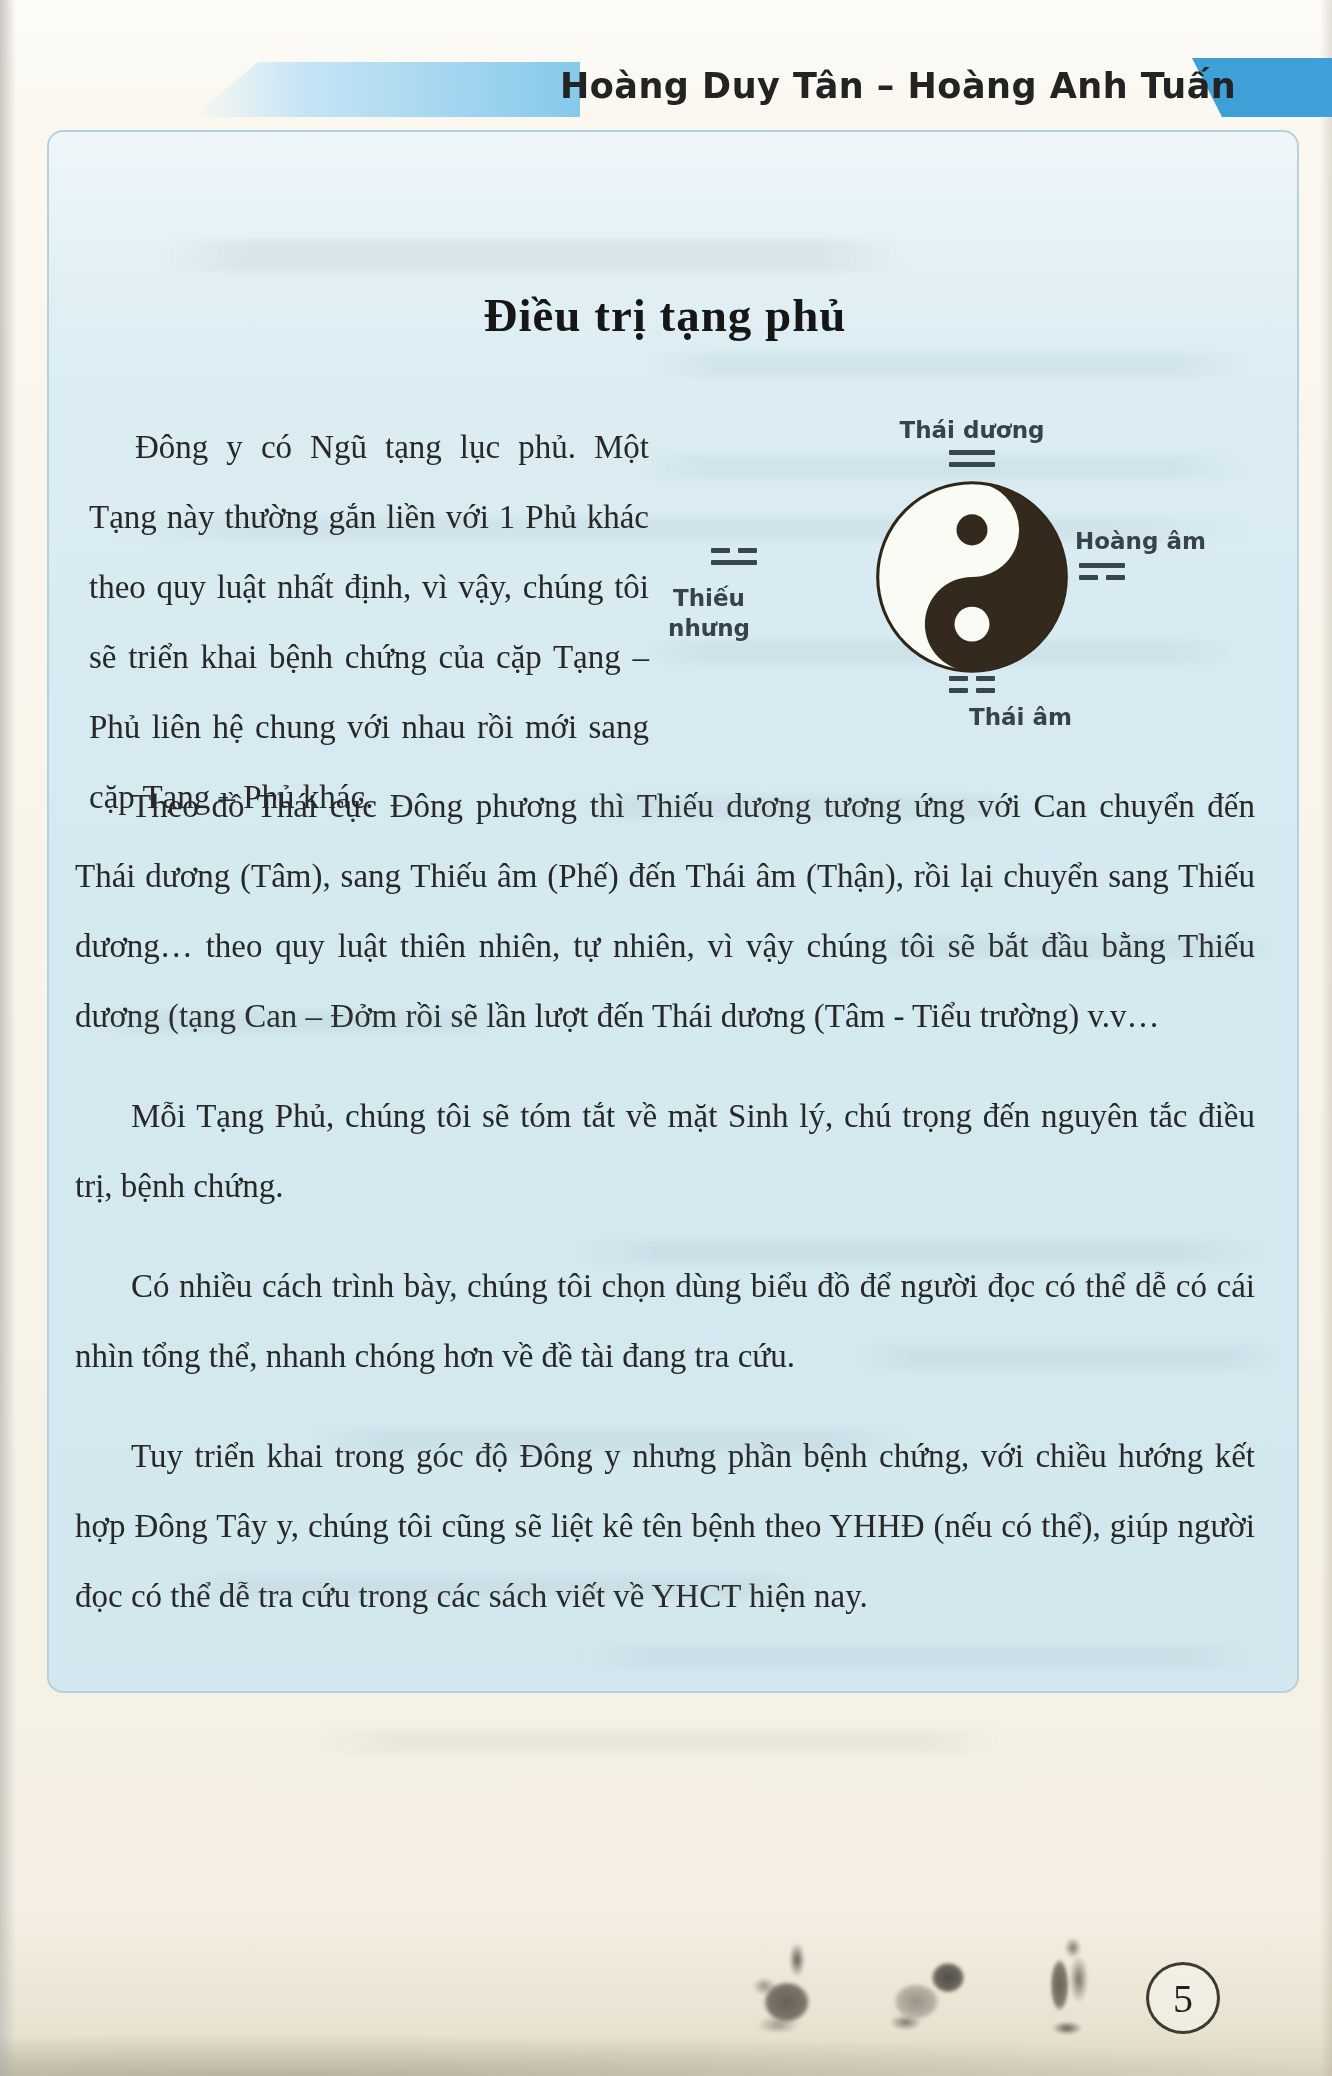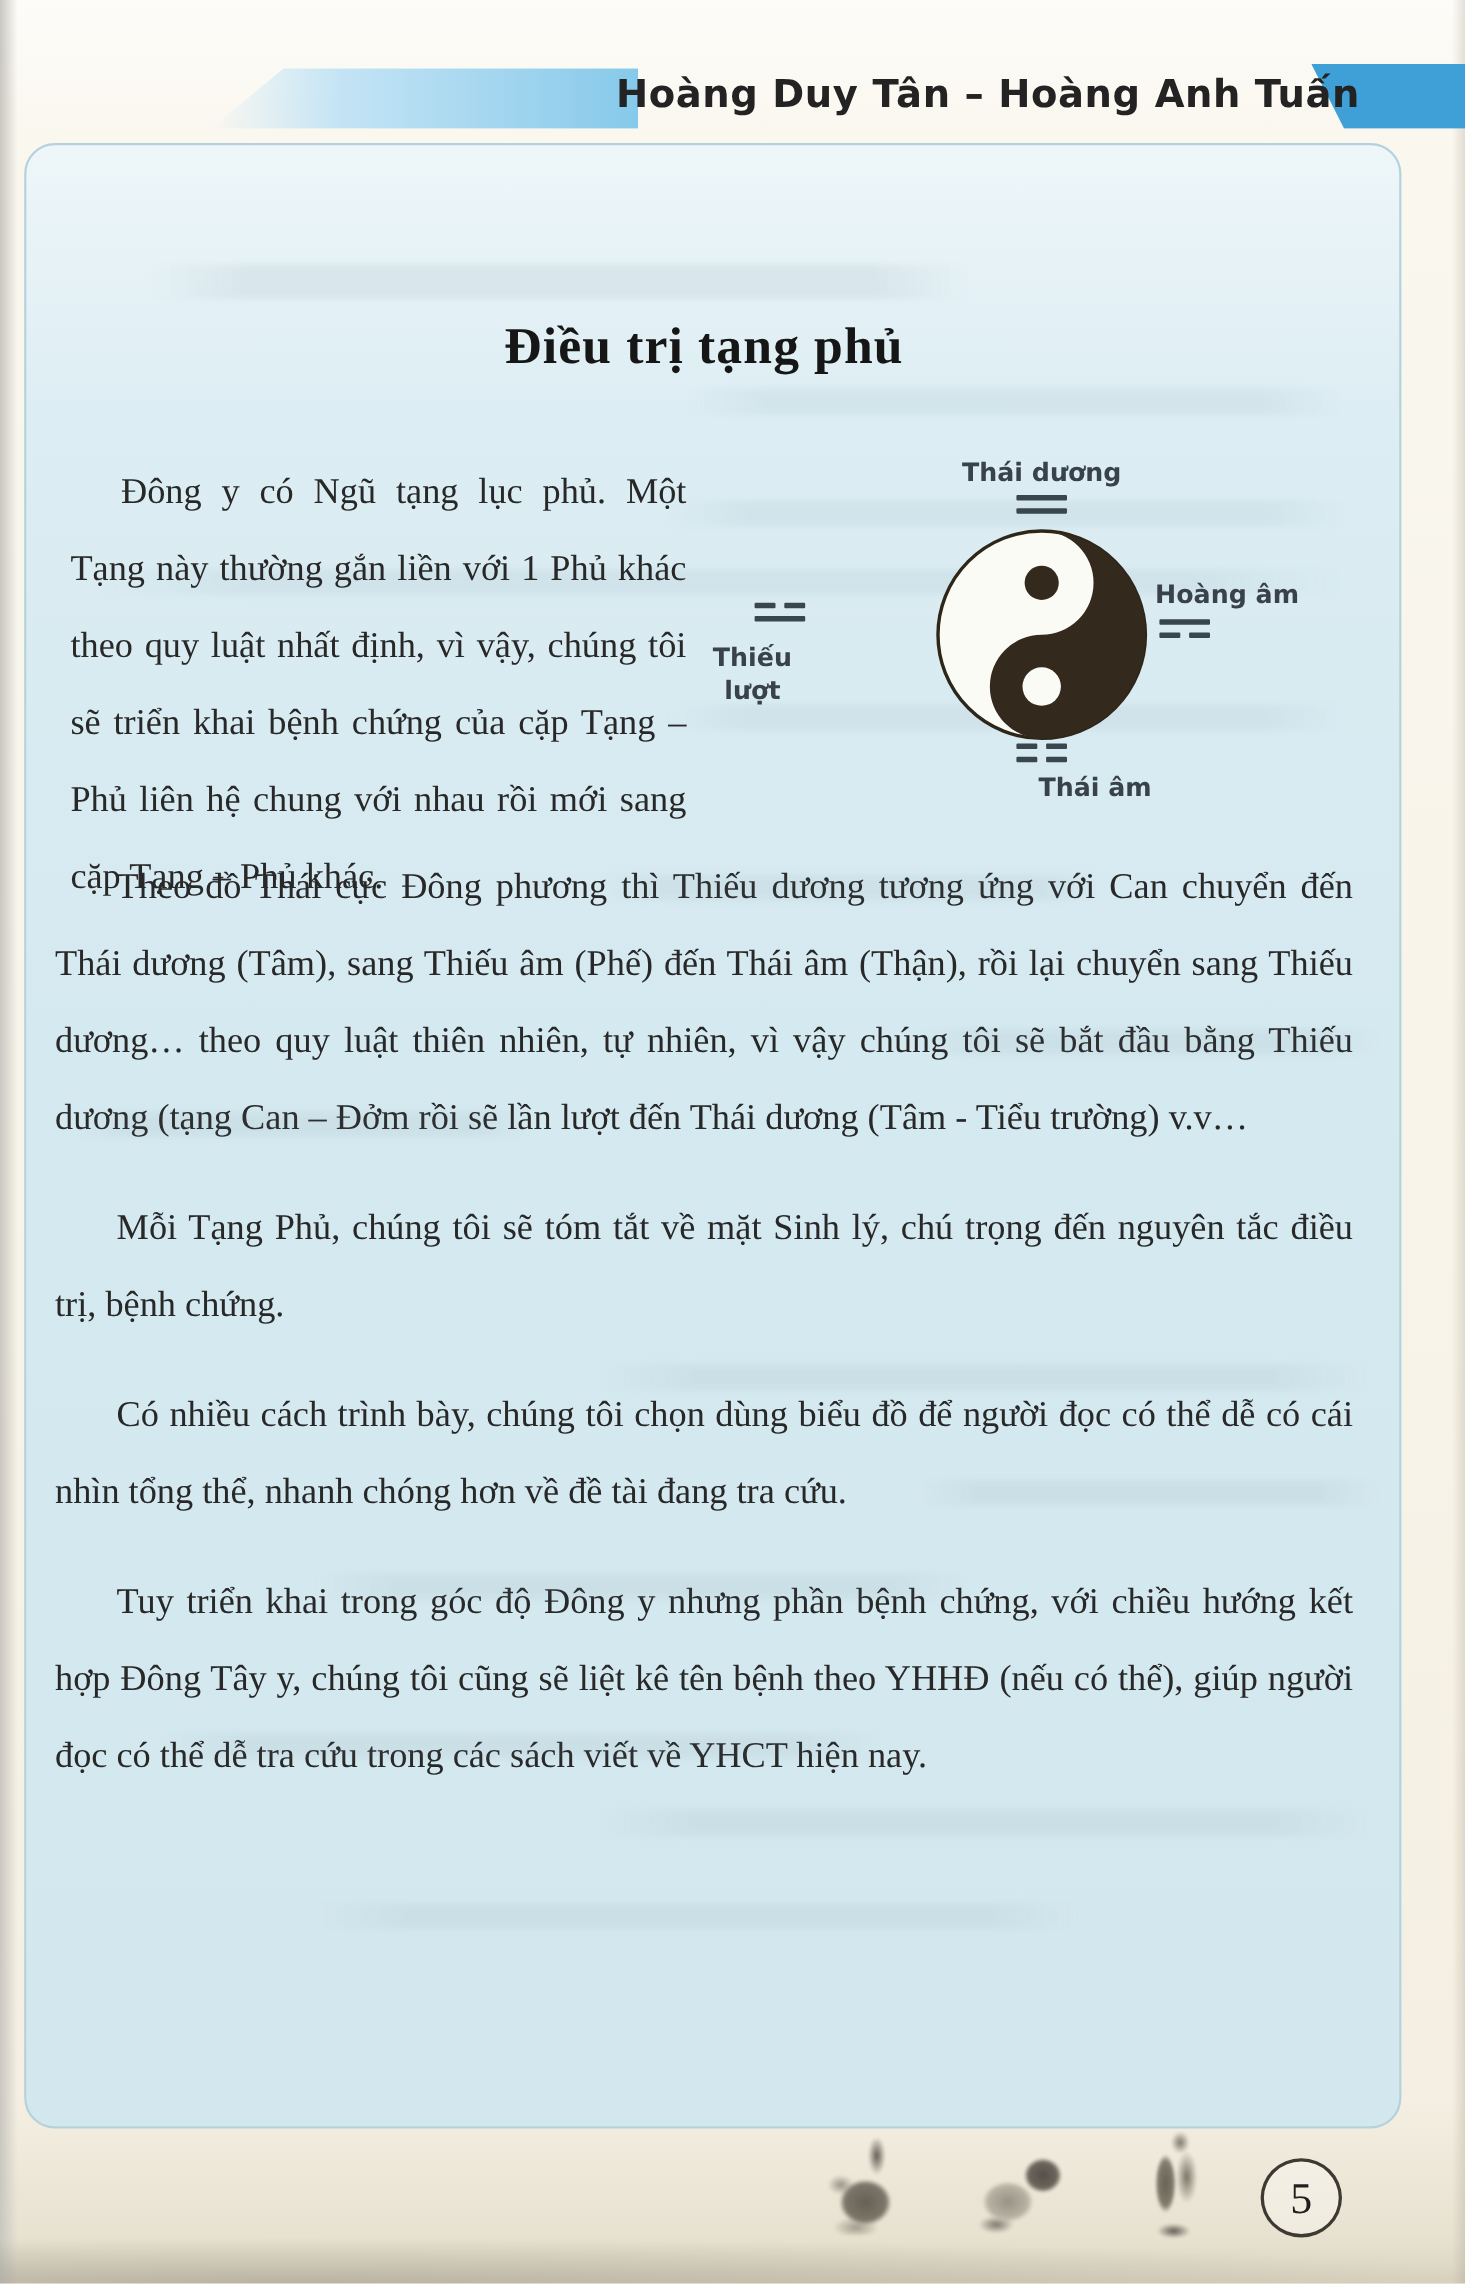--- a/index.html
+++ b/index.html
@@ -22,22 +22,22 @@
   .hdr-bar-left{position:absolute;left:192px;top:62px;width:388px;height:55px;
     background:linear-gradient(90deg,rgba(214,238,250,0) 0%,#c4e4f5 30%,#86c9ea 100%);
     clip-path:polygon(66px 0,100% 0,100% 100%,0 100%);}
   .hdr-bar-right{position:absolute;left:1192px;top:58px;width:140px;height:59px;
     clip-path:polygon(0 0,100% 0,100% 100%,30px 100%);}
   .hdr-title{position:absolute;left:560px;top:66px;width:640px;text-align:left;
     font-family:"DejaVu Sans","Liberation Sans",sans-serif;font-weight:700;
     font-size:35px;color:#232323;letter-spacing:.5px;white-space:nowrap;}
 
   
-  .panel{position:absolute;left:22px;top:130px;width:1252px;height:1805px;
-    box-sizing:border-box;border:2px solid #b3d2dd;border-radius:28px;
+  .panel{position:absolute;left:47px;top:130px;width:1252px;height:1563px;
+    box-sizing:border-box;border:2px solid #b3d2dd;border-radius:16px;
     background:linear-gradient(180deg,#eef6f9 0%,#dcedf3 14%,#d5e9f0 45%,#d3e7ee 100%);
     padding:155px 42px 0 26px;}
   .page-title{margin:0 0 30px;text-align:center;font-size:47px;line-height:56px;
     font-weight:700;color:#161616;letter-spacing:1px;}
 
   .intro-row{position:relative;height:398px;}
   .intro-text{position:absolute;left:0;top:6px;width:560px;
     font-size:33px;line-height:70px;color:#282828;text-align:justify;text-indent:46px;margin-left:14px;}
 
   .body-par{margin:0 0 30px;font-size:33px;line-height:70px;color:#282828;
@@ -143,21 +143,21 @@
         <div class="duo-row">
           <span class="duo-seg duo-half"></span>
           <span class="duo-seg duo-half"></span>
         </div>
         <div class="duo-row">
           <span class="duo-seg duo-full"></span>
         </div>
       </div>
     <div class="taiji-label lbl-left">
       <div>Thiếu</div>
-      <div>lượt</div>
+      <div>nhưng</div>
     </div>
 
     <div class="taiji-label lbl-right">Hoàng âm</div>
     <div class="duogram duo-right">
         <div class="duo-row">
           <span class="duo-seg duo-full"></span>
         </div>
         <div class="duo-row">
           <span class="duo-seg duo-half"></span>
           <span class="duo-seg duo-half"></span>

